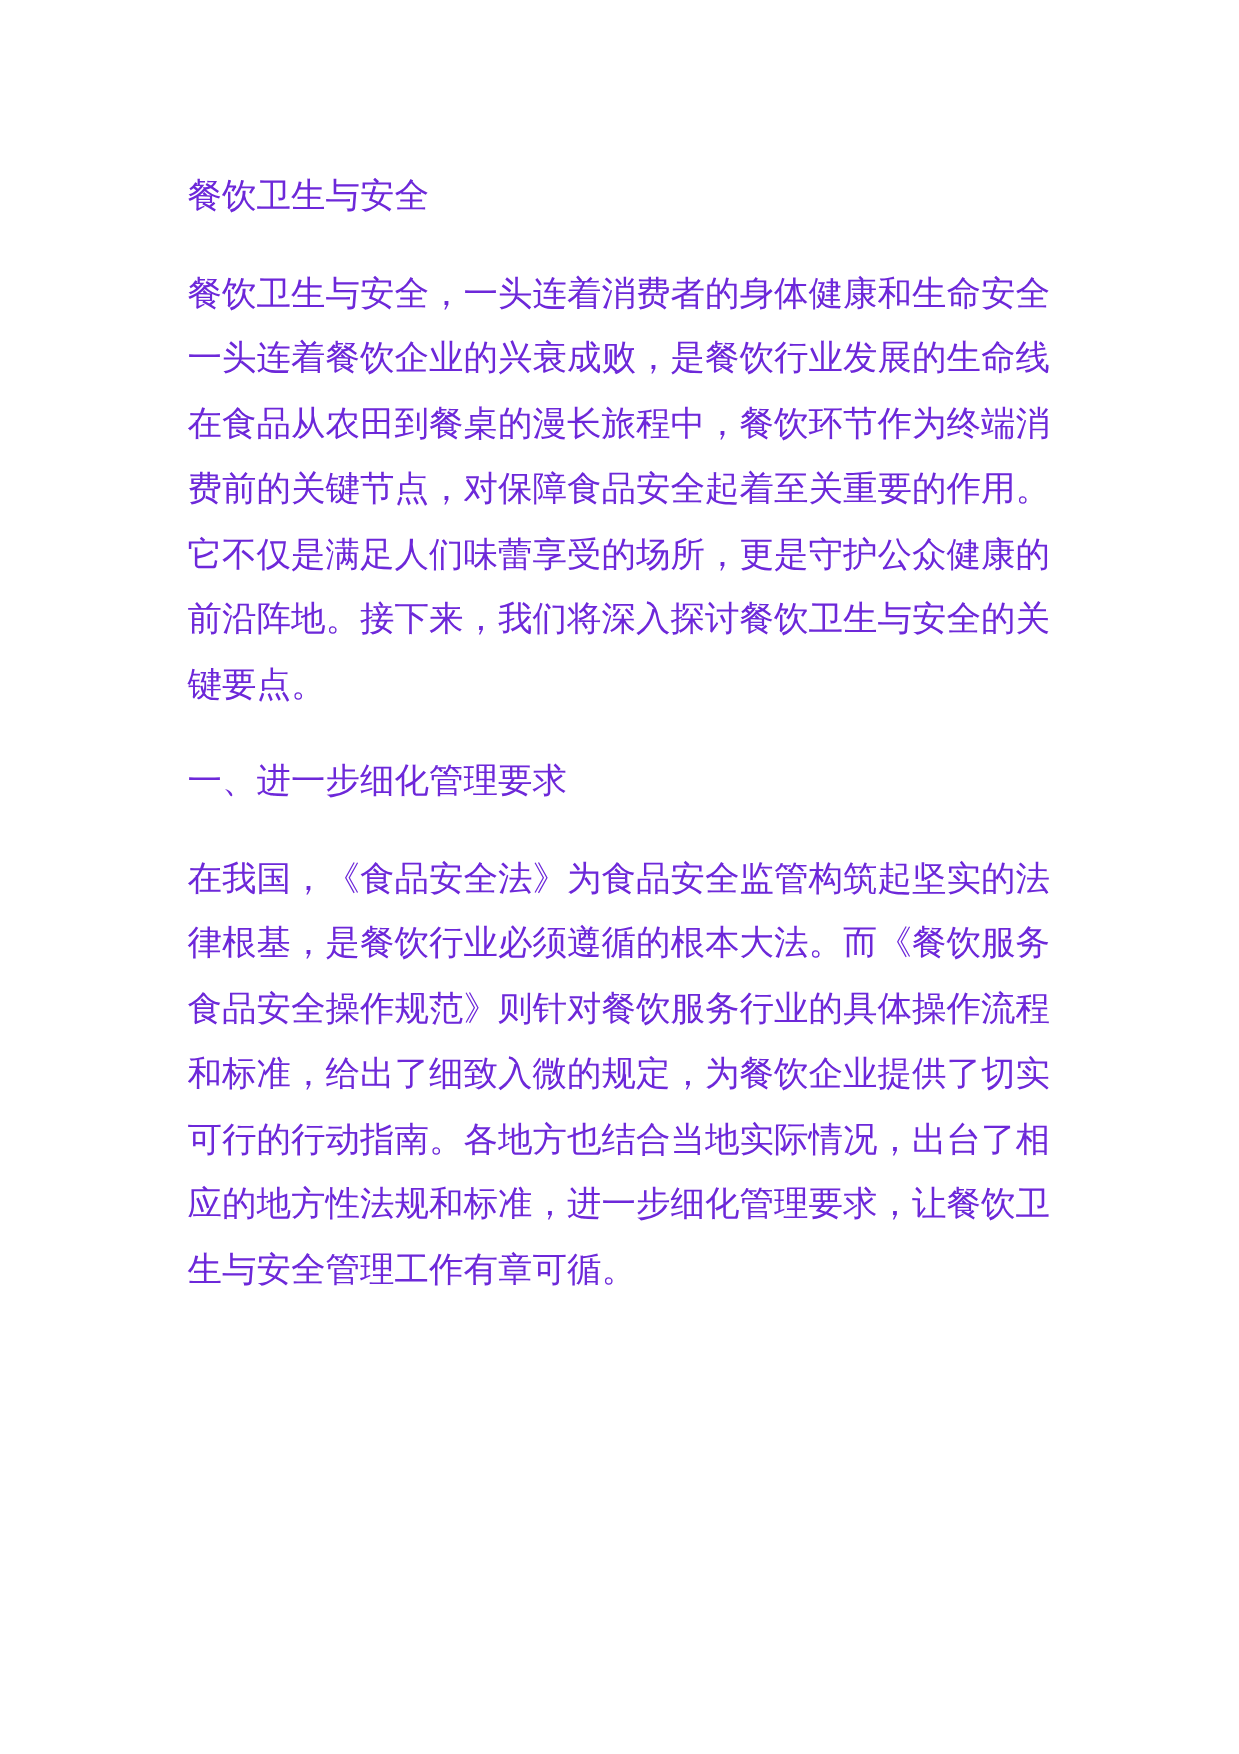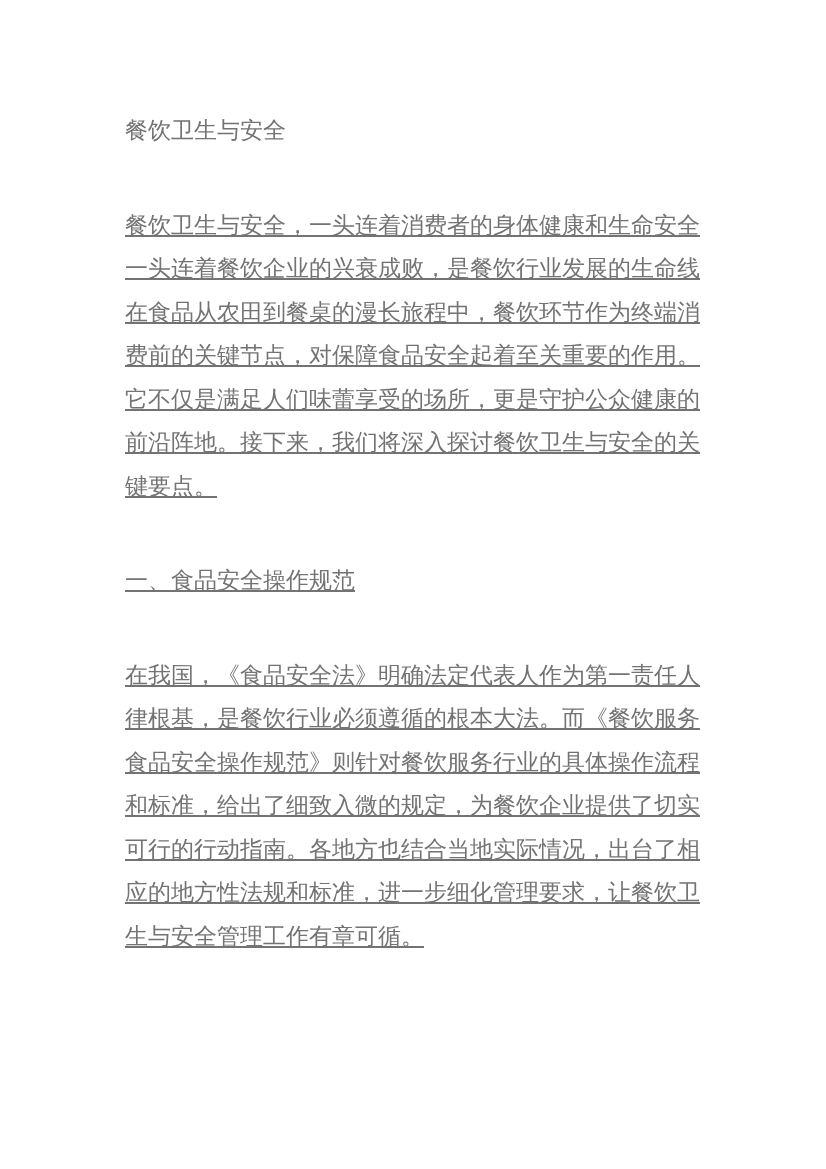--- a/index.html
+++ b/index.html
@@ -16,53 +16,52 @@
   .doc-page {
     position: absolute;
     left: 125px;
     top: 109px;
     width: 576px;
   }
   .doc-block {
     font-family: "Liberation Sans", "DejaVu Sans", sans-serif;
     font-size: 23px;
     line-height: 43.5px;
-    color: #737373;
+    color: #6d28d9;
     margin: 0;
     padding: 0;
     white-space: pre-line;
     text-align: justify;
     text-justify: inter-ideograph;
     letter-spacing: 0;
   }
   .doc-block + .doc-block {
-    margin-top: 51px; 
-    text-decoration: underline;
+    margin-top: 21px; 
   }
   .doc-title, .doc-heading {
     font-weight: normal; 
   }
 </style>
 </head>
 <body>
 
 <div class="doc-page">
   <p class="doc-block doc-title">餐饮卫生与安全</p>
 
   <p class="doc-block">餐饮卫生与安全，一头连着消费者的身体健康和生命安全
 一头连着餐饮企业的兴衰成败，是餐饮行业发展的生命线
 在食品从农田到餐桌的漫长旅程中，餐饮环节作为终端消
 费前的关键节点，对保障食品安全起着至关重要的作用。
 它不仅是满足人们味蕾享受的场所，更是守护公众健康的
 前沿阵地。接下来，我们将深入探讨餐饮卫生与安全的关
 键要点。</p>
 
-  <p class="doc-block doc-heading">一、食品安全操作规范</p>
+  <p class="doc-block doc-heading">一、进一步细化管理要求</p>
 
-  <p class="doc-block">在我国，《食品安全法》明确法定代表人作为第一责任人
+  <p class="doc-block">在我国，《食品安全法》为食品安全监管构筑起坚实的法
 律根基，是餐饮行业必须遵循的根本大法。而《餐饮服务
 食品安全操作规范》则针对餐饮服务行业的具体操作流程
 和标准，给出了细致入微的规定，为餐饮企业提供了切实
 可行的行动指南。各地方也结合当地实际情况，出台了相
 应的地方性法规和标准，进一步细化管理要求，让餐饮卫
 生与安全管理工作有章可循。</p>
 
 </div>
 
 </body></html>

